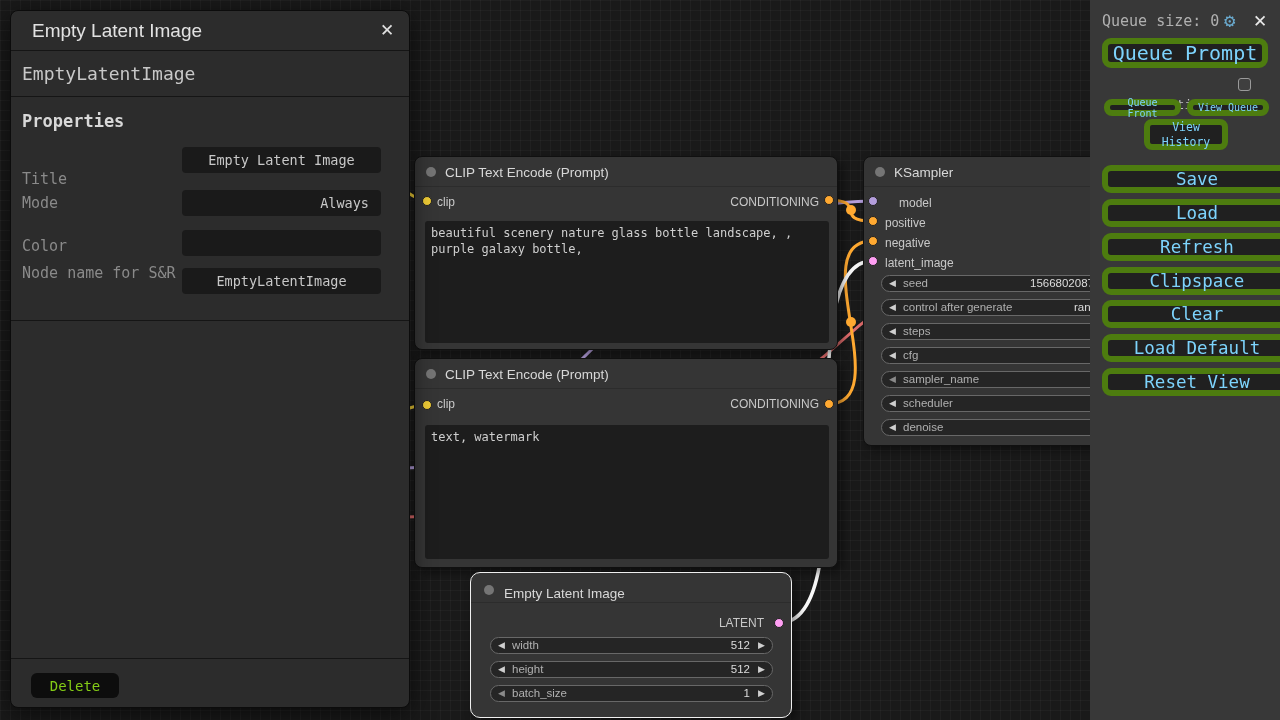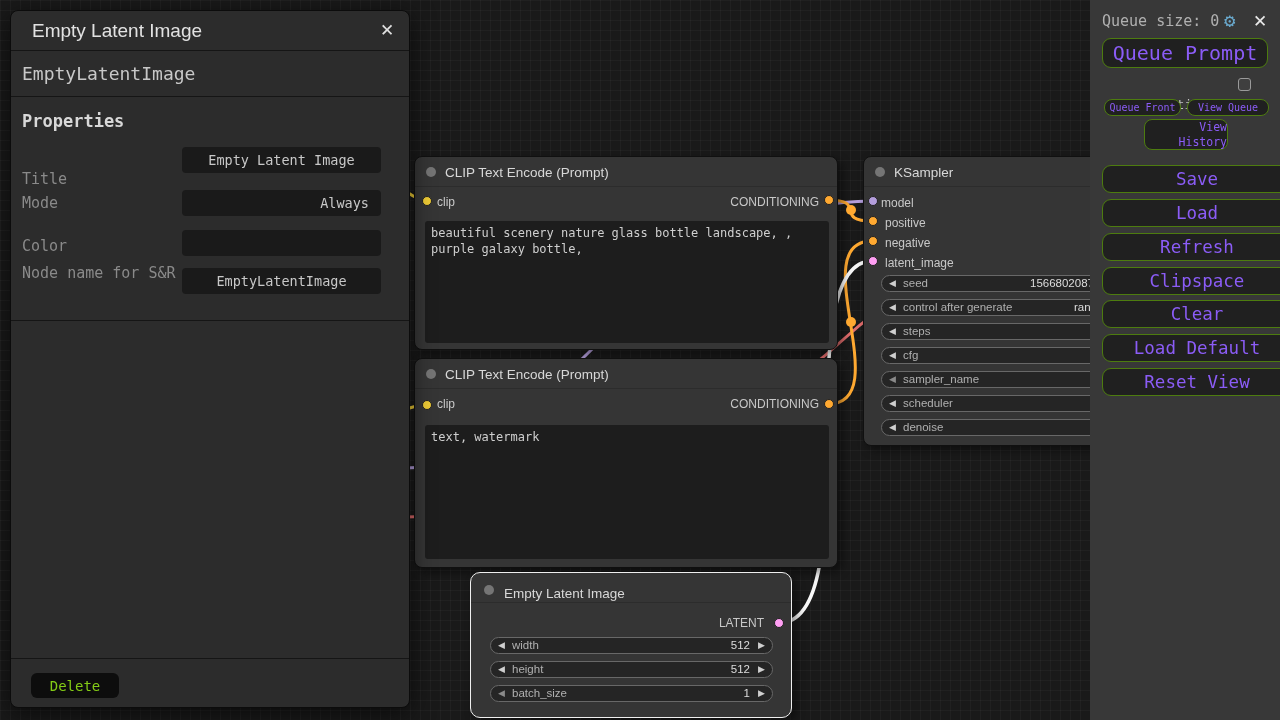--- a/index.html
+++ b/index.html
@@ -73,23 +73,23 @@
            font-family:"DejaVu Sans Mono", monospace; font-size:14px; cursor:pointer; }
 
   
   #menu { position:absolute; left:1090px; top:0; width:190px; height:720px;
           z-index:10; background:#383838;
           font-family:"DejaVu Sans Mono", monospace; }
   #menu .queue-size { position:absolute; left:12px; top:12px; font-size:15px; color:#b0b0b0; }
   #menu .gear { position:absolute; left:134px; top:10px; font-size:19px; line-height:20px; cursor:pointer; }
   #menu .menu-close { position:absolute; left:163px; top:11px; font-size:17px; color:#e8e8e8;
           cursor:pointer; font-family:"Liberation Sans", sans-serif; }
-  .mbtn { position:absolute; background:#202020; border:1px solid #4d7c0f;
-          color:#8b5cf6; font-family:"DejaVu Sans Mono", monospace; cursor:pointer;
-          display:flex; align-items:center; justify-content:center; text-align:right; }
+  .mbtn { position:absolute; background:#202020; border:6px solid #4d7c0f;
+          color:#7dd3fc; font-family:"DejaVu Sans Mono", monospace; cursor:pointer;
+          display:flex; align-items:center; justify-content:center; text-align:center; }
   #btn-queue-prompt { left:12px; top:38px; width:166px; height:30px; font-size:20px; border-radius:9px; }
   #menu .extra-options { position:absolute; left:24px; top:77px; font-size:13px; color:#c0c0c0;margin-top:20px; }
   #menu .checkbox { position:absolute; left:148px; top:78px; width:13px; height:13px;
           background:#3f3f3f; border:1px solid #9a9a9a; border-radius:3px; cursor:pointer; }
   #btn-queue-front { left:14px; top:99px; width:77px; height:17px; font-size:10px; border-radius:8px; }
   #btn-view-queue { left:97px; top:99px; width:82px; height:17px; font-size:10px; border-radius:8px; }
   #btn-view-history { left:54px; top:119px; width:84px; height:31px; font-size:11.5px;
           border-radius:8px; line-height:1.25; }
   .mbtn.big { left:12px; width:190px; height:28px; font-size:17.5px; border-radius:9px; }
 </style>
@@ -126,21 +126,21 @@
     <span class="port-label" style="left:22px; top:38px;">clip</span>
     <span class="port-label" style="right:18px; top:38px;">CONDITIONING</span>
     <div class="textbox" style="left:10px; top:66px; width:404px; height:134px;">text, watermark</div>
   </div>
 
   <div class="node" style="left:863px; top:156px; width:253px; height:290px;">
     <div class="node-header">
       <span class="hdr-dot"></span>
       <span class="node-title">KSampler</span>
     </div>
-    <span class="port-label" style="left:17px; top:39px;text-align:center;">model</span>
+    <span class="port-label" style="left:35px; top:39px;text-align:center;">model</span>
     <span class="port-label" style="left:21px; top:59px;">positive</span>
     <span class="port-label" style="left:21px; top:79px;">negative</span>
     <span class="port-label" style="left:21px; top:99px;">latent_image</span>
 
     <div class="widget" style="left:17px; top:118px; width:228px;">
       <span class="arrow-l">◀</span>
       <span class="wlabel">seed</span>
       <span class="wvalue" style="left:148px;">1566802087</span>
     </div>
     <div class="widget" style="left:17px; top:142px; width:228px;">

